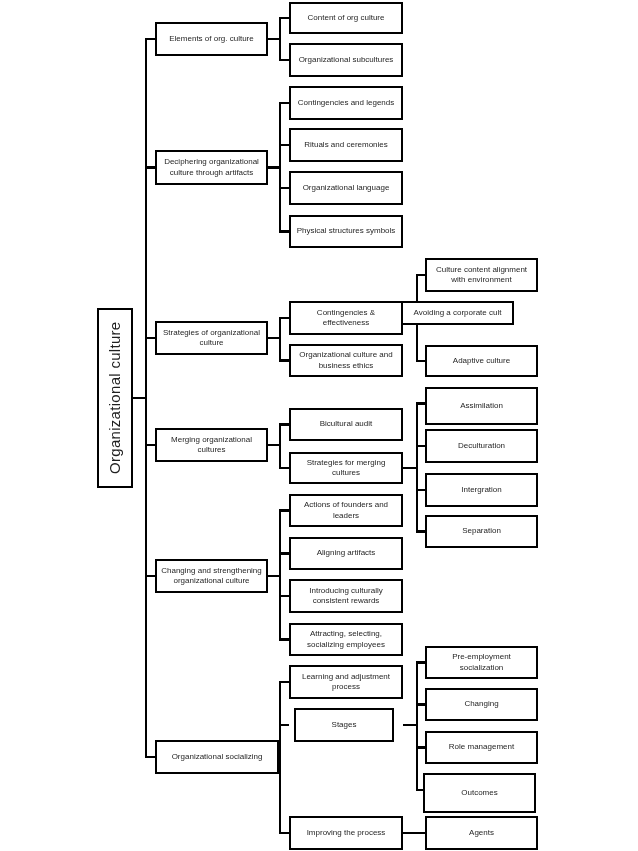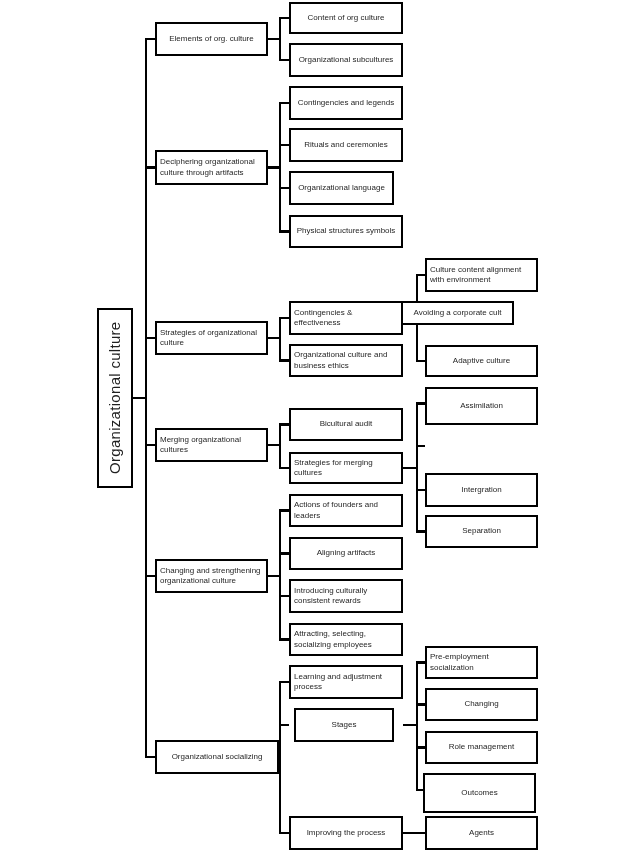--- a/index.html
+++ b/index.html
@@ -13,20 +13,21 @@
   }
   #wires{position:absolute;left:0;top:0;width:638px;height:851px;}
   #wires line{stroke:#000000;stroke-width:2.5;}
   .box{
     position:absolute;
     box-sizing:border-box;
     background:#ffffff;
     border:2.5px solid #000000;
     color:#1f1f1f;
     display:flex;align-items:center;justify-content:center;
+    text-align:center;
     font-size:8px;line-height:1.3;
     padding:6px 3px;
   }
   .root{
     writing-mode:vertical-rl;
     transform:rotate(180deg);
     font-size:15px;
     letter-spacing:0.3px;
     white-space:nowrap;
   }
@@ -113,21 +114,21 @@
   <div class="box" style="left:155px;top:321px;width:113px;height:34px">Strategies of organizational culture</div>
   <div class="box" style="left:155px;top:428px;width:113px;height:34px">Merging organizational cultures</div>
   <div class="box" style="left:155px;top:559px;width:113px;height:34px">Changing and strengthening organizational culture</div>
   <div class="box" style="left:155px;top:740px;width:124px;height:34px">Organizational socializing</div>
 
   <div class="box" style="left:289px;top:2px;width:114px;height:32px">Content of org culture</div>
   <div class="box" style="left:289px;top:43px;width:114px;height:34px">Organizational subcultures</div>
 
   <div class="box" style="left:289px;top:86px;width:114px;height:34px">Contingencies and legends</div>
   <div class="box" style="left:289px;top:128px;width:114px;height:34px">Rituals and ceremonies</div>
-  <div class="box" style="left:289px;top:171px;width:105px;height:34px">Organizational language</div>
+  <div class="box" style="left:289px;top:171px;width:114px;height:34px">Organizational language</div>
   <div class="box" style="left:289px;top:215px;width:114px;height:33px">Physical structures symbols</div>
 
   <div class="box" style="left:289px;top:301px;width:114px;height:34px">Contingencies &amp;  effectiveness</div>
   <div class="box" style="left:289px;top:344px;width:114px;height:33px">Organizational culture and business ethics</div>
 
   <div class="box" style="left:289px;top:408px;width:114px;height:33px">Bicultural audit</div>
   <div class="box" style="left:289px;top:452px;width:114px;height:32px">Strategies for merging cultures</div>
 
   <div class="box" style="left:289px;top:494px;width:114px;height:33px">Actions of founders and leaders</div>
   <div class="box" style="left:289px;top:537px;width:114px;height:33px">Aligning artifacts</div>
@@ -136,20 +137,21 @@
 
   <div class="box" style="left:289px;top:665px;width:114px;height:34px">Learning and adjustment process</div>
   <div class="box" style="left:294px;top:708px;width:100px;height:34px">Stages</div>
   <div class="box" style="left:289px;top:816px;width:114px;height:34px">Improving the process</div>
 
   <div class="box" style="left:425px;top:258px;width:113px;height:34px">Culture content alignment with environment</div>
   <div class="box" style="left:401px;top:301px;width:113px;height:24px">Avoiding a corporate cult</div>
   <div class="box" style="left:425px;top:345px;width:113px;height:32px">Adaptive culture</div>
 
   <div class="box" style="left:425px;top:387px;width:113px;height:38px">Assimilation</div>
+  <div class="box" style="left:425px;top:429px;width:113px;height:34px">Deculturation</div>
   <div class="box" style="left:425px;top:473px;width:113px;height:34px">Intergration</div>
   <div class="box" style="left:425px;top:515px;width:113px;height:33px">Separation</div>
 
   <div class="box" style="left:425px;top:646px;width:113px;height:33px">Pre-employment socialization</div>
   <div class="box" style="left:425px;top:688px;width:113px;height:33px">Changing</div>
   <div class="box" style="left:425px;top:731px;width:113px;height:33px">Role management</div>
   <div class="box" style="left:423px;top:773px;width:113px;height:40px">Outcomes</div>
   <div class="box" style="left:425px;top:816px;width:113px;height:34px">Agents</div>
 
 </div>

